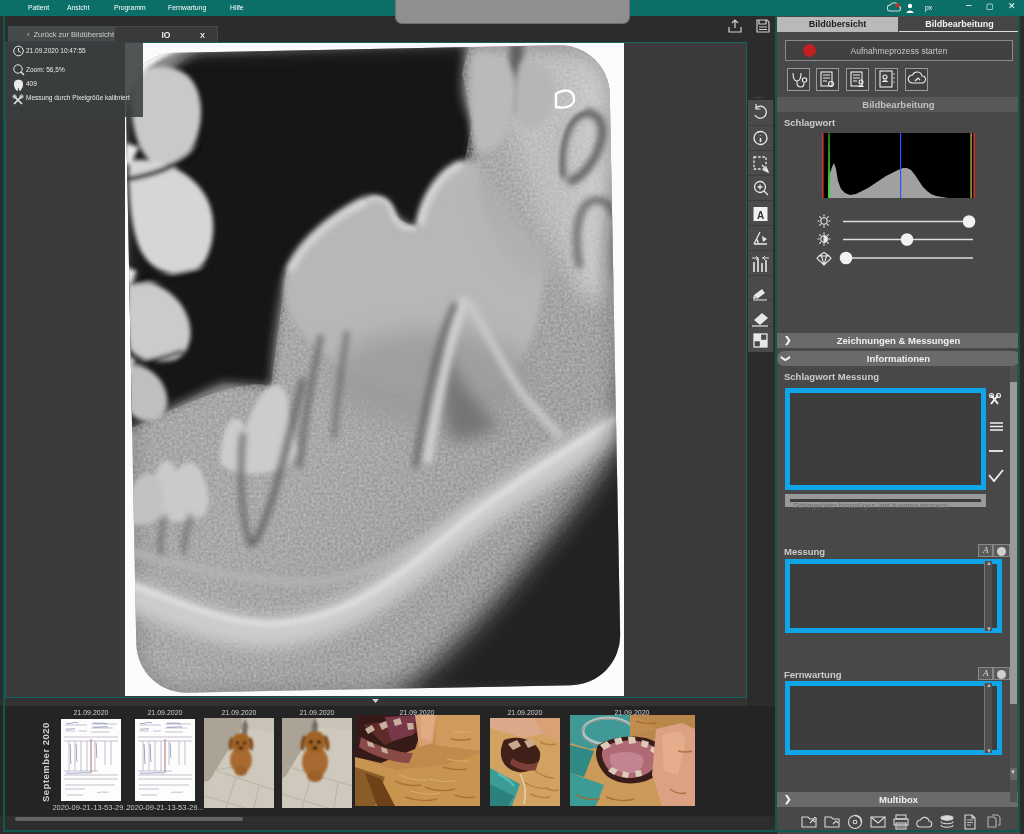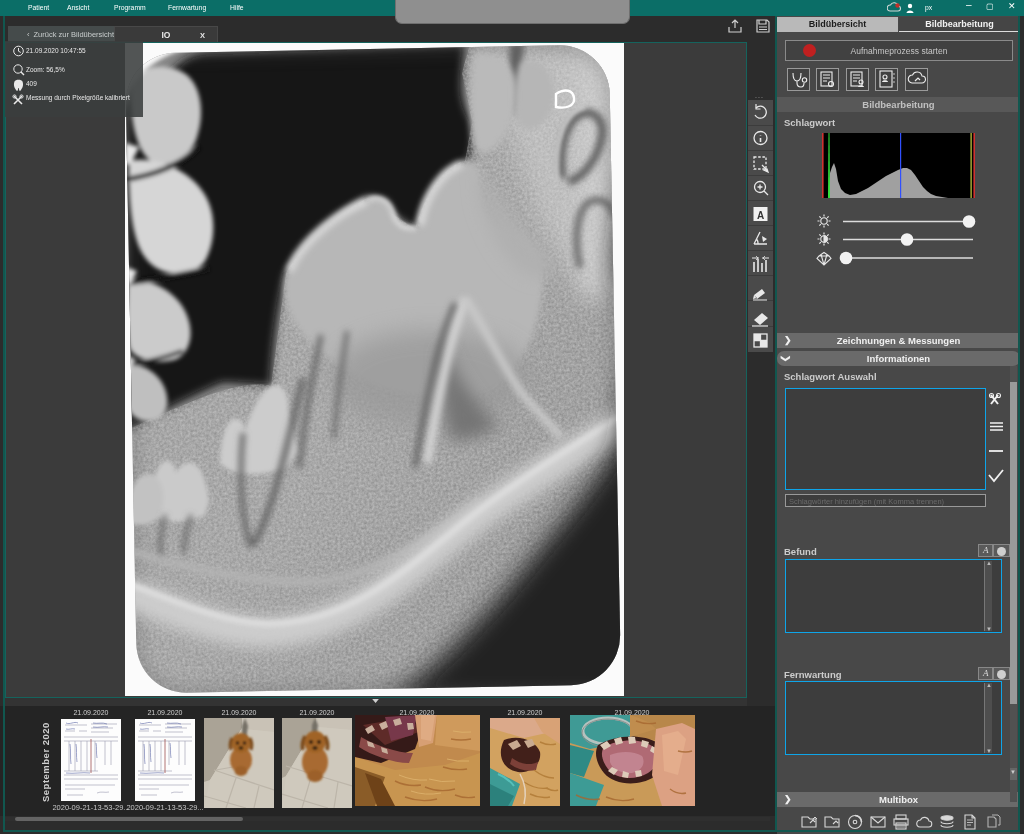--- a/index.html
+++ b/index.html
@@ -36,21 +36,21 @@
   #panel { position:absolute; left:777px; top:16px; width:243px; height:818px; background:#484848; }
   .ptab { position:absolute; top:1px; height:15px; font-size:9px; font-weight:bold;
     text-align:center; line-height:15px; }
   #recbtn { position:absolute; left:8px; top:24px; width:228px; height:21px;
     border:1px solid #8a8a8a; background:#414141; color:#c7c7c7; font-size:8.5px;
     text-align:center; line-height:20px; }
   .ibtn { position:absolute; top:52px; width:23px; height:23px; background:#414141; border:1px solid #9a9a9a; }
   .sechdr { position:absolute; left:0; width:243px; height:15px; background:#6a6a6a;
     color:#f0f0f0; font-weight:bold; font-size:9.5px; text-align:center; line-height:15px; }
   .lbl { position:absolute; color:#cccccc; font-weight:bold; font-size:9.5px; }
-  .tarea { position:absolute; left:8px; background:#3d3d3d; border:1px solid #0ea5e9; }
+  .tarea { position:absolute; left:8px; background:#3d3d3d; border:5px solid #0ea5e9; }
 
   
   #strip { position:absolute; left:0; top:706px; width:775px; height:110px; background:#242424; }
   .thdate { position:absolute; top:709px; color:#cfcfcf; font-size:7px; width:70px; text-align:center; }
   .thcap { position:absolute; top:803px; color:#c6c6c6; font-size:7.5px; width:84px; text-align:center; white-space:nowrap; overflow:hidden; }
   #sept { position:absolute; left:40px; top:716px; width:14px; height:92px; color:#cfcfcf;
     font-size:9.5px; font-weight:bold; writing-mode:vertical-rl; transform:rotate(180deg);
     text-align:center; letter-spacing:0.5px; }
 
   #hscroll { position:absolute; left:5px; top:817px; width:765px; height:4px; background:#2f2f2f; }
@@ -341,26 +341,26 @@
       <g stroke="#dcdcdc" stroke-width="1.6">
           <path d="M28,9.5 H158 M28,27.5 H158 M28,46 H158"></path>
         </g>
       <circle cx="154" cy="9.5" r="6.3" fill="#f2f2f2"></circle>
       <circle cx="92" cy="27.5" r="6.3" fill="#f2f2f2"></circle>
       <circle cx="31" cy="46" r="6.3" fill="#f2f2f2"></circle>
     </svg>
 
     <div class="sechdr" style="top:317px;"><span style="position:absolute;left:7px;font-size:9px;">❯</span>Zeichnungen &amp; Messungen</div>
     <div class="sechdr" style="top:335px;border-radius:7px;"><span style="position:absolute;left:5px;top:0px;font-size:9px;display:inline-block;transform:rotate(90deg);">❯</span>Informationen</div>
-    <div class="lbl" style="left:7px; top:355px;">Schlagwort Auswahl</div>
+    <div class="lbl" style="left:7px; top:355px;">Schlagwort Messung</div>
     <div class="tarea" style="top:372px; width:201px; height:102px;"></div>
     <div class="tarea" style="top:478px; width:201px; height:13px; border-color:#999;">
       <span style="color:#6a6a6a;font-size:7.5px;position:absolute;left:3px;top:2px;">Schlagwörter hinzufügen (mit Komma trennen)</span>
     </div>
-    <div class="lbl" style="left:7px; top:530px;">Befund</div>
+    <div class="lbl" style="left:7px; top:530px;">Messung</div>
     <div class="tarea" style="top:543px; width:217px; height:74px;"></div>
     <div class="lbl" style="left:7px; top:653px;">Fernwartung</div>
     <div class="tarea" style="top:665px; width:217px; height:74px;"></div>
     <div class="sechdr" style="top:776px;"><span style="position:absolute;left:7px;font-size:9px;">❯</span>Multibox</div>
 
     <svg class="abs" style="left:210px; top:375px;" width="24" height="100" viewBox="0 0 24 100" stroke="#f0f0f0" fill="none" stroke-width="1.4">
       <path d="M4,4 l7,9 M11,4 l-7,9" stroke-width="2"></path>
         <circle cx="4.5" cy="4.5" r="2" stroke-width="1.1"></circle>
         <circle cx="11.5" cy="4.5" r="2" stroke-width="1.1"></circle>
       <path d="M3,32 h13 M3,35.5 h13 M3,39 h13" stroke-width="1.6"></path>

